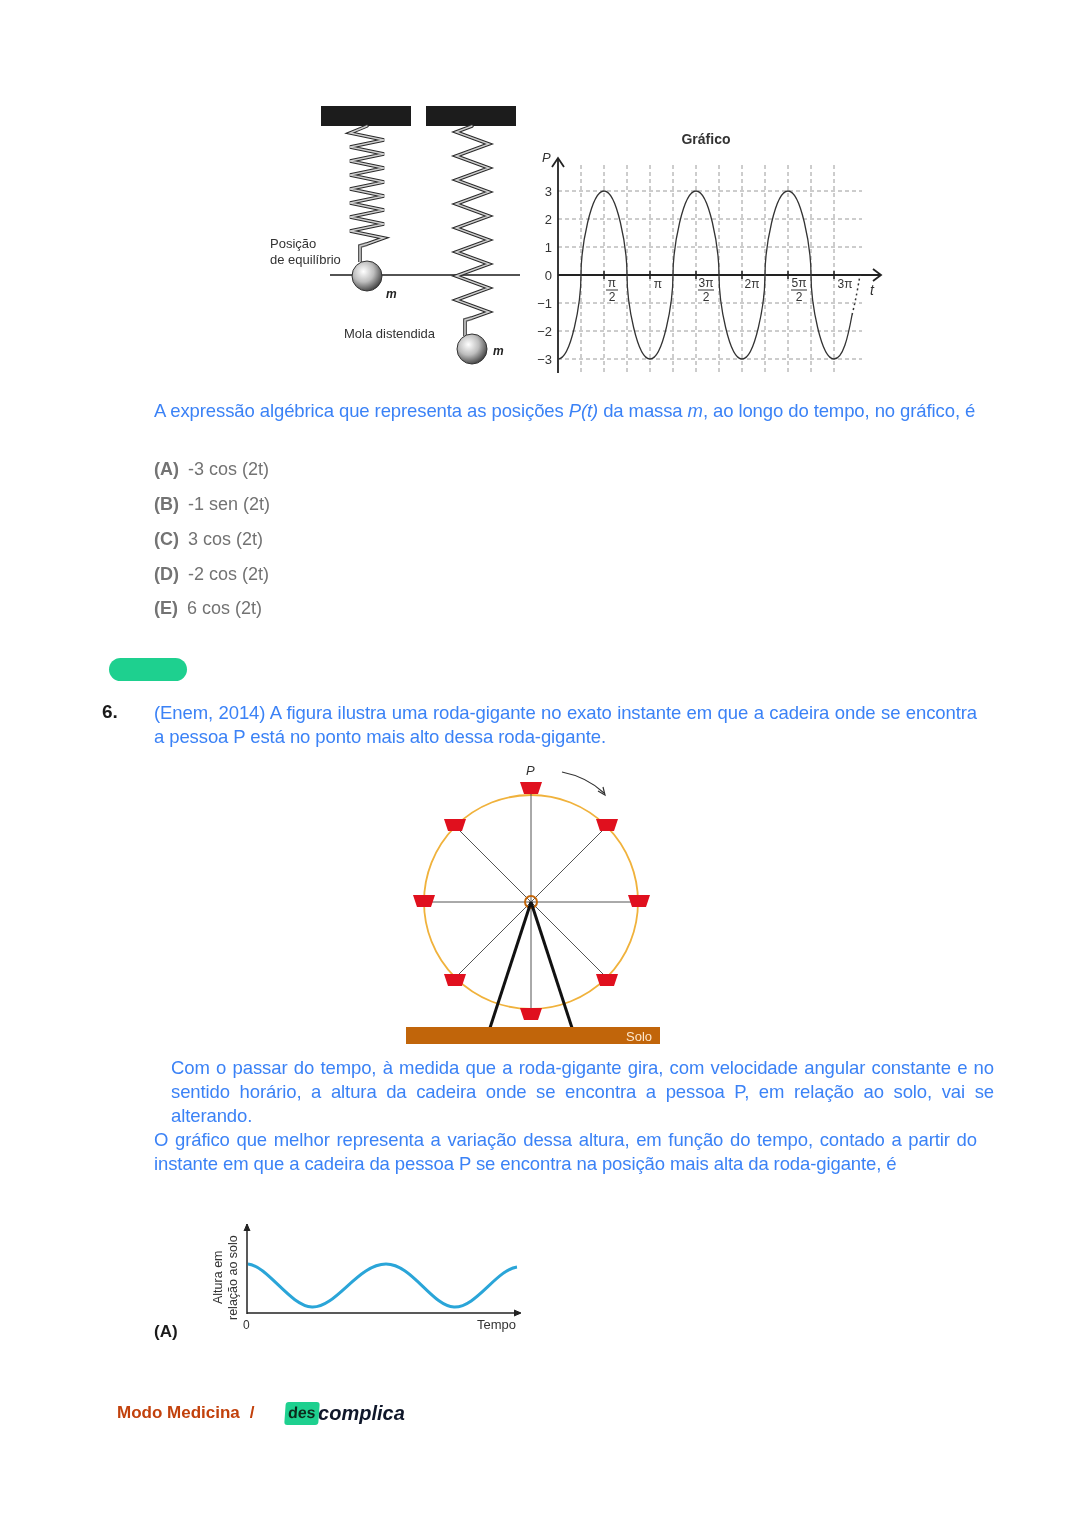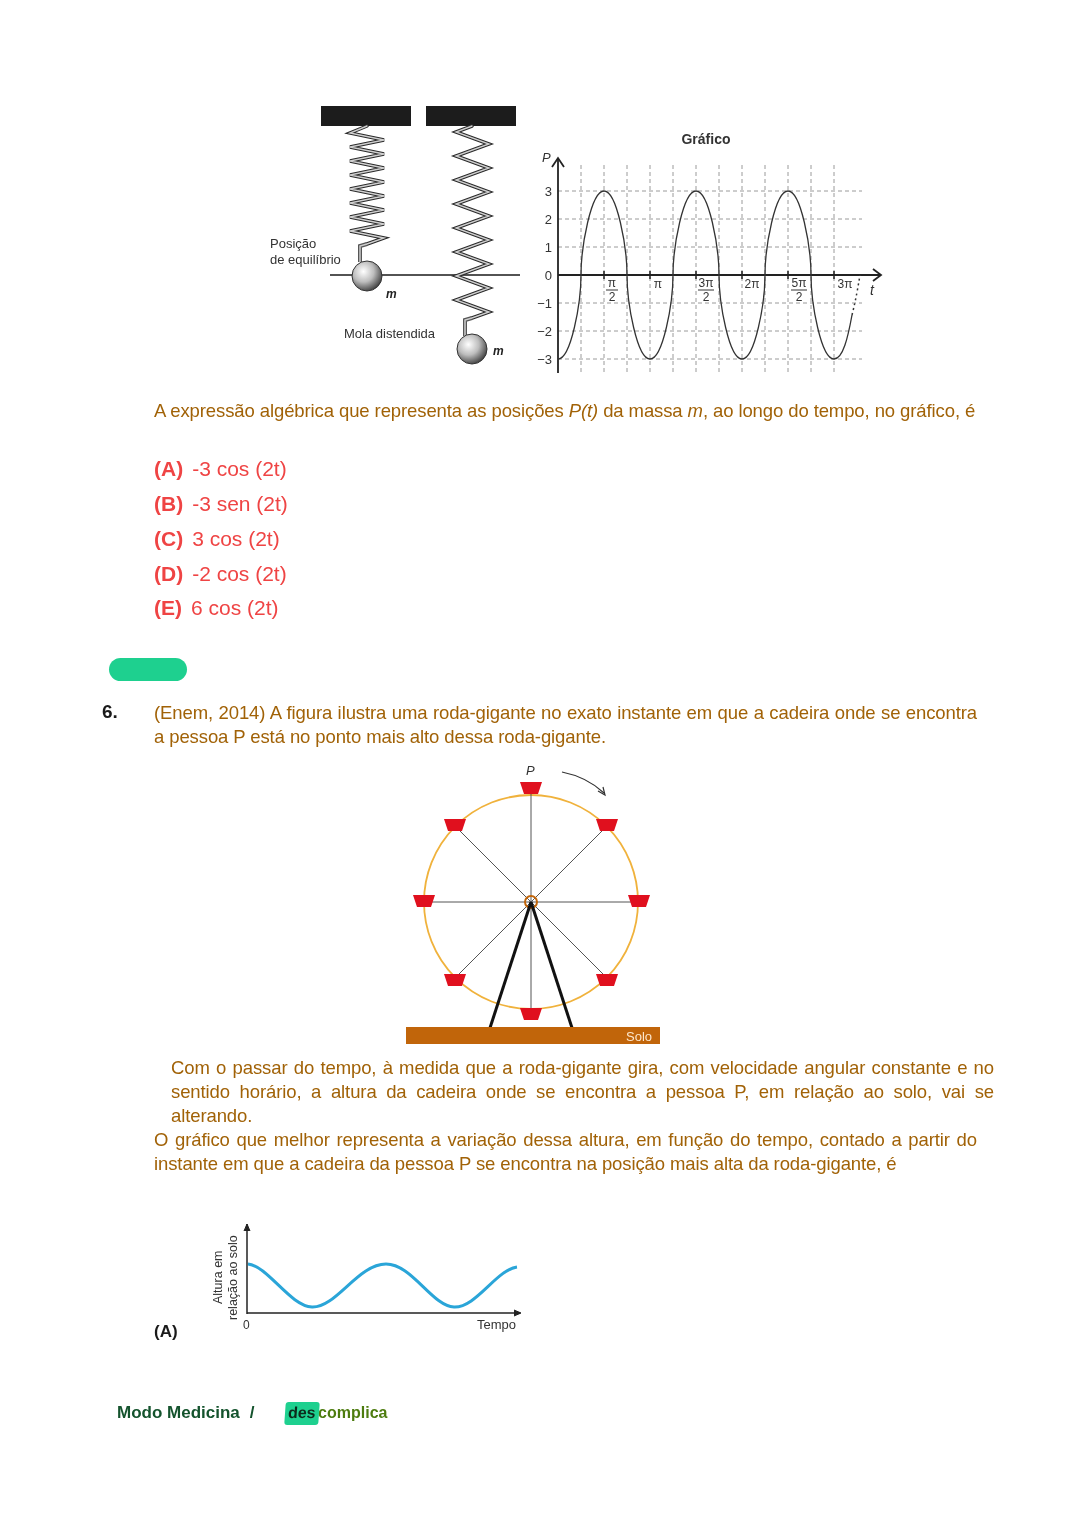--- a/index.html
+++ b/index.html
@@ -1,29 +1,29 @@
 <!DOCTYPE html>
 <html><head>
 <meta charset="utf-8">
 <style>
   html, body { margin: 0; padding: 0; background: #ffffff; }
   body { width: 1080px; height: 1525px; position: relative; overflow: hidden;
          font-family: "Liberation Sans", "DejaVu Sans", sans-serif; color: #1a1a1a; }
   .abs { position: absolute; }
-  .body-text { font-size: 18.5px; line-height: 24px; color: #a16207; letter-spacing: -0.1px; }
+  .body-text { font-size: 18.5px; line-height: 24px; color: #3b82f6; letter-spacing: -0.1px; }
   .justify { text-align: justify; text-align-last: left; }
-  .opt { position: absolute; left: 154px; font-size: 21px; line-height: 24px; color: #ef4444; }
+  .opt { position: absolute; left: 154px; font-size: 18px; line-height: 24px; color: #737373; }
   .opt .letter { font-weight: bold; margin-right: 9px; }
   .q-num { font-weight: bold; font-size: 19px; }
   .pill { background: #1ed08f; border-radius: 12px; }
   svg text { font-family: "Liberation Sans", "DejaVu Sans", sans-serif; }
-  .footer-title { font-weight: bold; font-size: 17px; color: #14532d; }
+  .footer-title { font-weight: bold; font-size: 17px; color: #c2410c; }
   .logo-des { background: #1ed08f; color: #0d2a1c; font-weight: bold; font-size: 16px;
               padding: 2px 3px 3px 3px; border-radius: 3px; transform: skewX(-4deg); display: inline-block; }
-  .logo-complica { color: #4d7c0f; font-weight: bold; font-size: 16px; }
+  .logo-complica { color: #0f172a; font-weight: bold; font-size: 20px; font-style: italic; }
 </style>
 </head>
 <body>
 
 <div class="abs" style="left:260px; top:100px; width:280px; height:270px;">
   <svg width="280" height="270" viewBox="0 0 280 270">
 
     <rect x="61" y="6" width="90" height="20" fill="#1c1c1c"></rect>
     <rect x="166" y="6" width="90" height="20" fill="#1c1c1c"></rect>
 
@@ -134,21 +134,21 @@
       <text x="315" y="163">3π</text>
     </g>
   </svg>
 </div>
 
 <div class="abs body-text justify" style="left:154px; top:399px; width:823px;">
   <span>A expressão algébrica que representa as posições </span><i>P(t)</i><span> da massa </span><i>m</i><span>, ao longo do tempo, no gráfico, é</span>
 </div>
 
 <div class="opt" style="top:457px;"><span class="letter">(A)</span><span>-3 cos (2t)</span></div>
-<div class="opt" style="top:492px;"><span class="letter">(B)</span><span>-3 sen (2t)</span></div>
+<div class="opt" style="top:492px;"><span class="letter">(B)</span><span>-1 sen (2t)</span></div>
 <div class="opt" style="top:527px;text-align:right;"><span class="letter">(C)</span><span>3 cos (2t)</span></div>
 <div class="opt" style="top:562px;"><span class="letter">(D)</span><span>-2 cos (2t)</span></div>
 <div class="opt" style="top:596px;"><span class="letter">(E)</span><span>6 cos (2t)</span></div>
 
 <div class="abs pill" style="left:109px; top:658px; width:78px; height:23px;"></div>
 
 <div class="abs q-num" style="left:102px; top:701px;">6.</div>
 <div class="abs body-text justify" style="left:154px; top:701px; width:823px;">(Enem, 2014) A figura ilustra uma roda-gigante no exato instante em que a cadeira onde se encontra a pessoa P está no ponto mais alto dessa roda-gigante.</div>
 
 <div class="abs" style="left:400px; top:755px; width:270px; height:295px;">

